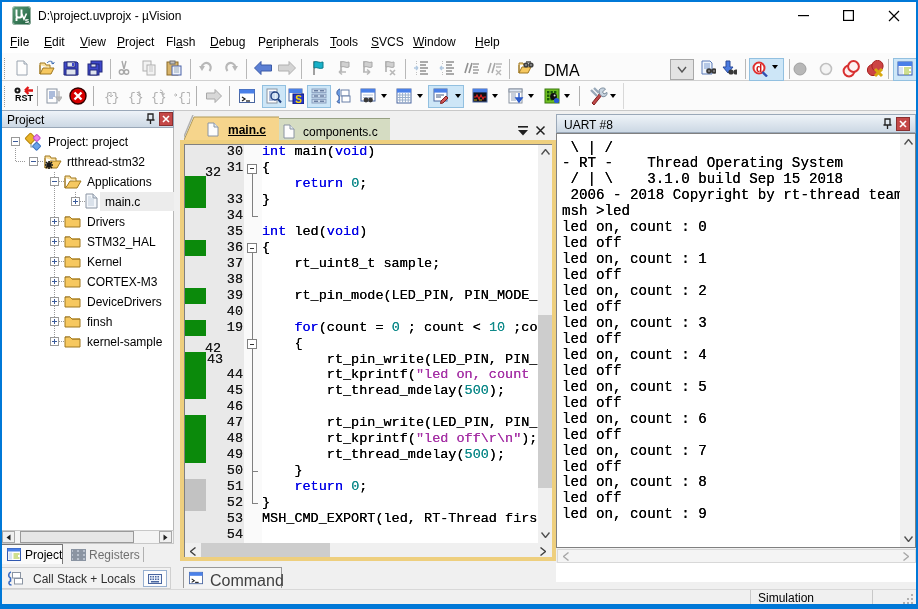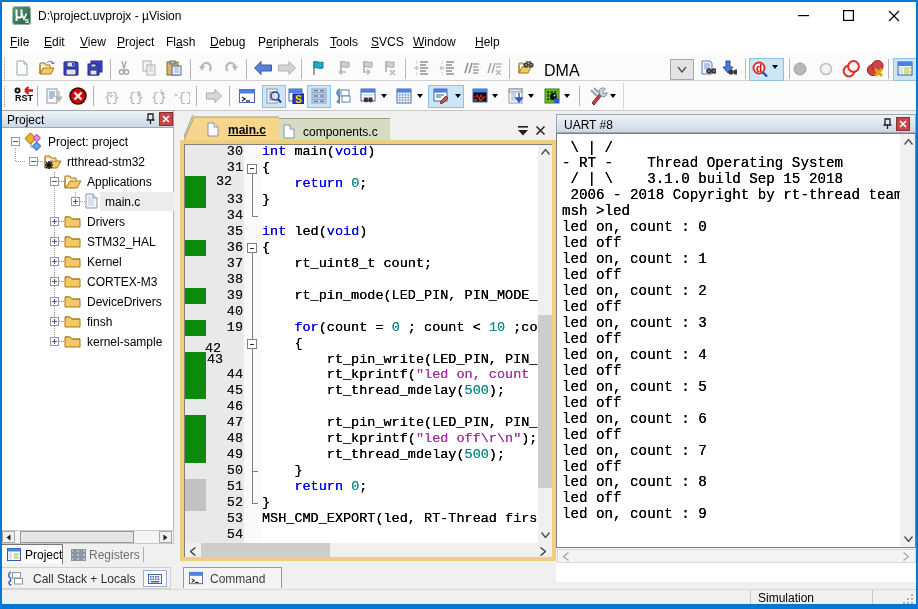--- a/index.html
+++ b/index.html
@@ -592,21 +592,21 @@
 <div class="gb" style="left:185px;top:175.9px;height:31.9px"></div>
 <div class="gb" style="left:185px;top:239.8px;height:16px"></div>
 <div class="gb" style="left:185px;top:287.6px;height:16px"></div>
 <div class="gb" style="left:185px;top:319.6px;height:16px"></div>
 <div class="gb" style="left:185px;top:351.5px;height:47.9px"></div>
 <div class="gb" style="left:185px;top:415.3px;height:47.9px"></div>
 <div class="gb" style="left:185px;top:479.2px;height:31.9px;background:#c2c2c2"></div>
 <div id="lnums">
 <div class="ul" style="left:205px;top:144.0px;width:38px;text-align:right;color:#1a1a1a">30</div>
 <div class="ul" style="left:205px;top:160.0px;width:38px;text-align:right;color:#1a1a1a">31</div>
-<div class="ul" style="left:205px;top:174px;width:38px;text-align:center;color:#1a1a1a">32</div>
+<div class="ul" style="left:205px;top:165px;width:38px;text-align:left;color:#1a1a1a">32</div>
 <div class="ul" style="left:205px;top:191.9px;width:38px;text-align:right;color:#1a1a1a">33</div>
 <div class="ul" style="left:205px;top:207.8px;width:38px;text-align:right;color:#1a1a1a">34</div>
 <div class="ul" style="left:205px;top:223.8px;width:38px;text-align:right;color:#1a1a1a">35</div>
 <div class="ul" style="left:205px;top:239.8px;width:38px;text-align:right;color:#1a1a1a">36</div>
 <div class="ul" style="left:205px;top:255.7px;width:38px;text-align:right;color:#1a1a1a">37</div>
 <div class="ul" style="left:205px;top:271.7px;width:38px;text-align:right;color:#1a1a1a">38</div>
 <div class="ul" style="left:205px;top:287.6px;width:38px;text-align:right;color:#1a1a1a">39</div>
 <div class="ul" style="left:205px;top:303.6px;width:38px;text-align:right;color:#1a1a1a">40</div>
 <div class="ul" style="left:205px;top:319.6px;width:38px;text-align:right;color:#1a1a1a">19</div>
 <div class="ul" style="left:205px;top:341px;width:38px;text-align:left;color:#1a1a1a">42</div>
@@ -632,21 +632,21 @@
 <div class="fb abs" style="left:247px;top:163.5px"></div>
 <div class="fb abs" style="left:247px;top:243.3px"></div>
 <div class="fb abs" style="left:247px;top:339px"></div>
 <div id="code">
 <div class="cl ul" style="top:144.0px"><span class="k">int</span> main(<span class="k">void</span>)</div>
 <div class="cl ul" style="top:160.0px">{</div>
 <div class="cl ul" style="top:175.9px">    <span class="k">return</span> <span class="n">0</span>;</div>
 <div class="cl ul" style="top:191.9px">}</div>
 <div class="cl ul" style="top:223.8px"><span class="k">int</span> led(<span class="k">void</span>)</div>
 <div class="cl ul" style="top:239.8px">{</div>
-<div class="cl ul" style="top:255.7px">    rt_uint8_t count;</div>
+<div class="cl ul" style="top:255.7px">    rt_uint8_t sample;</div>
 <div class="cl ul" style="top:287.6px">    rt_pin_mode(LED_PIN, PIN_MODE_OUTPUT);</div>
 <div class="cl ul" style="top:319.6px">    <span class="k">for</span>(count = <span class="n">0</span> ; count &lt; <span class="n">10</span> ;count++)</div>
 <div class="cl ul" style="top:335.5px">    {</div>
 <div class="cl ul" style="top:351.5px">        rt_pin_write(LED_PIN, PIN_HIGH);</div>
 <div class="cl ul" style="top:367.4px">        rt_kprintf(<span class="s">"led on, count : %d\r\n"</span>, count);</div>
 <div class="cl ul" style="top:383.4px">        rt_thread_mdelay(<span class="n">500</span>);</div>
 <div class="cl ul" style="top:415.3px">        rt_pin_write(LED_PIN, PIN_LOW);</div>
 <div class="cl ul" style="top:431.3px">        rt_kprintf(<span class="s">"led off\r\n"</span>);</div>
 <div class="cl ul" style="top:447.2px">        rt_thread_mdelay(<span class="n">500</span>);</div>
 <div class="cl ul" style="top:463.2px">    }</div>
@@ -755,21 +755,21 @@
       </g>
     </svg>
 
 <div class="abs" style="left:183px;top:567px;width:99px;height:21px;background:#f4f4f4;border:1px solid #989898;border-bottom:none"></div>
 <svg class="abs" style="left:189px;top:571px" width="14" height="14" viewBox="0 0 16 16">
       <rect x="0.5" y="1.5" width="15" height="13" fill="#fff" stroke="#4a66a0"></rect>
       <rect x="0.5" y="1.5" width="15" height="4" fill="#4a80e8"></rect>
       <path d="M3 9 L6 11 L3 13" stroke="#202020" fill="none" stroke-width="1.3"></path>
       <path d="M7 13 L11 13" stroke="#202020" stroke-width="1.3"></path>
     </svg>
-<div class="abs" style="left:210px;top:572px;font-size:12px;color:#404040">Command</div>
+<div class="abs" style="left:210px;top:572px;font-size:16px;color:#404040">Command</div>
 
 <div class="abs" style="left:1px;top:589px;width:916px;height:15px;background:#f0f0f0;border-top:1px solid #d8d8d8"></div>
 <div class="abs" style="left:750px;top:590px;width:1px;height:14px;background:#c8c8c8"></div>
 <div class="abs" style="left:872px;top:590px;width:1px;height:14px;background:#c8c8c8"></div>
 <div class="abs" style="left:758px;top:591px;font-size:12px">Simulation</div>
 <svg class="abs" style="left:902px;top:593px" width="12" height="12" viewBox="0 0 12 12">
       <g fill="#b0b0b0">
         <rect x="9" y="9" width="2" height="2"></rect>
         <rect x="9" y="5" width="2" height="2"></rect>
         <rect x="9" y="1" width="2" height="2"></rect>

